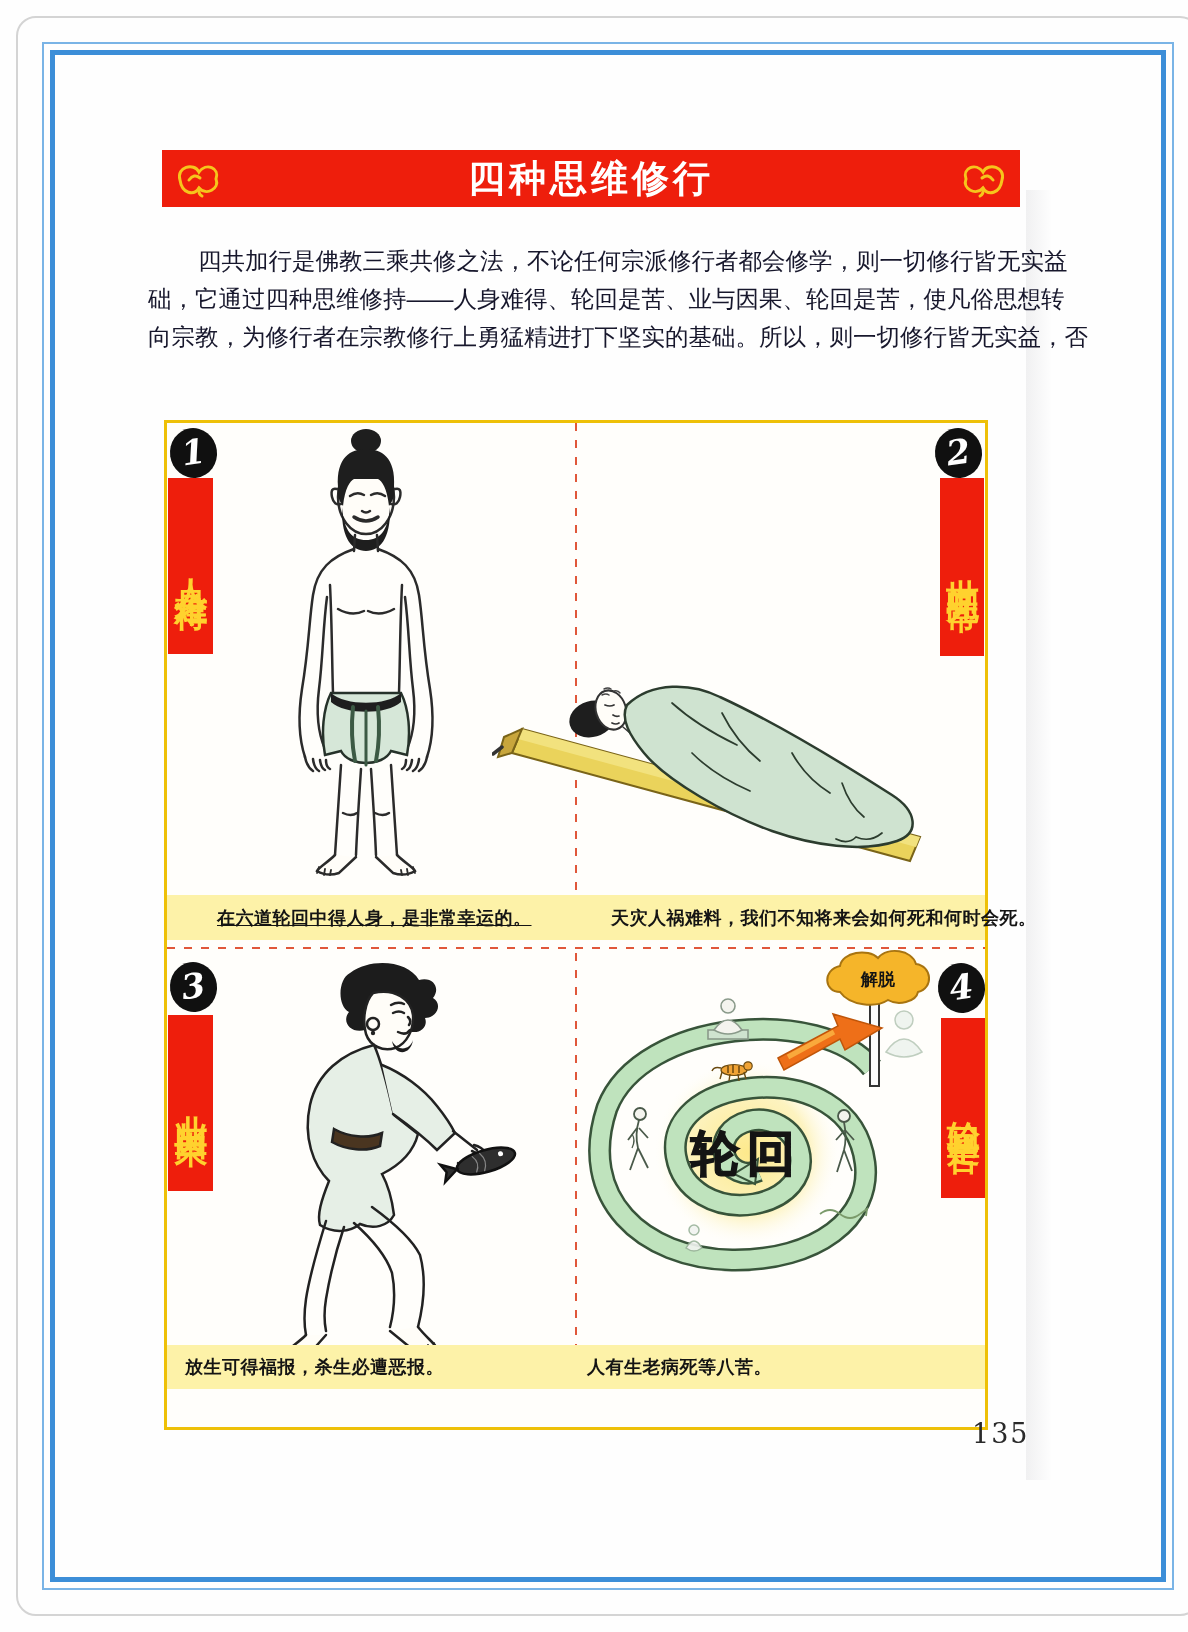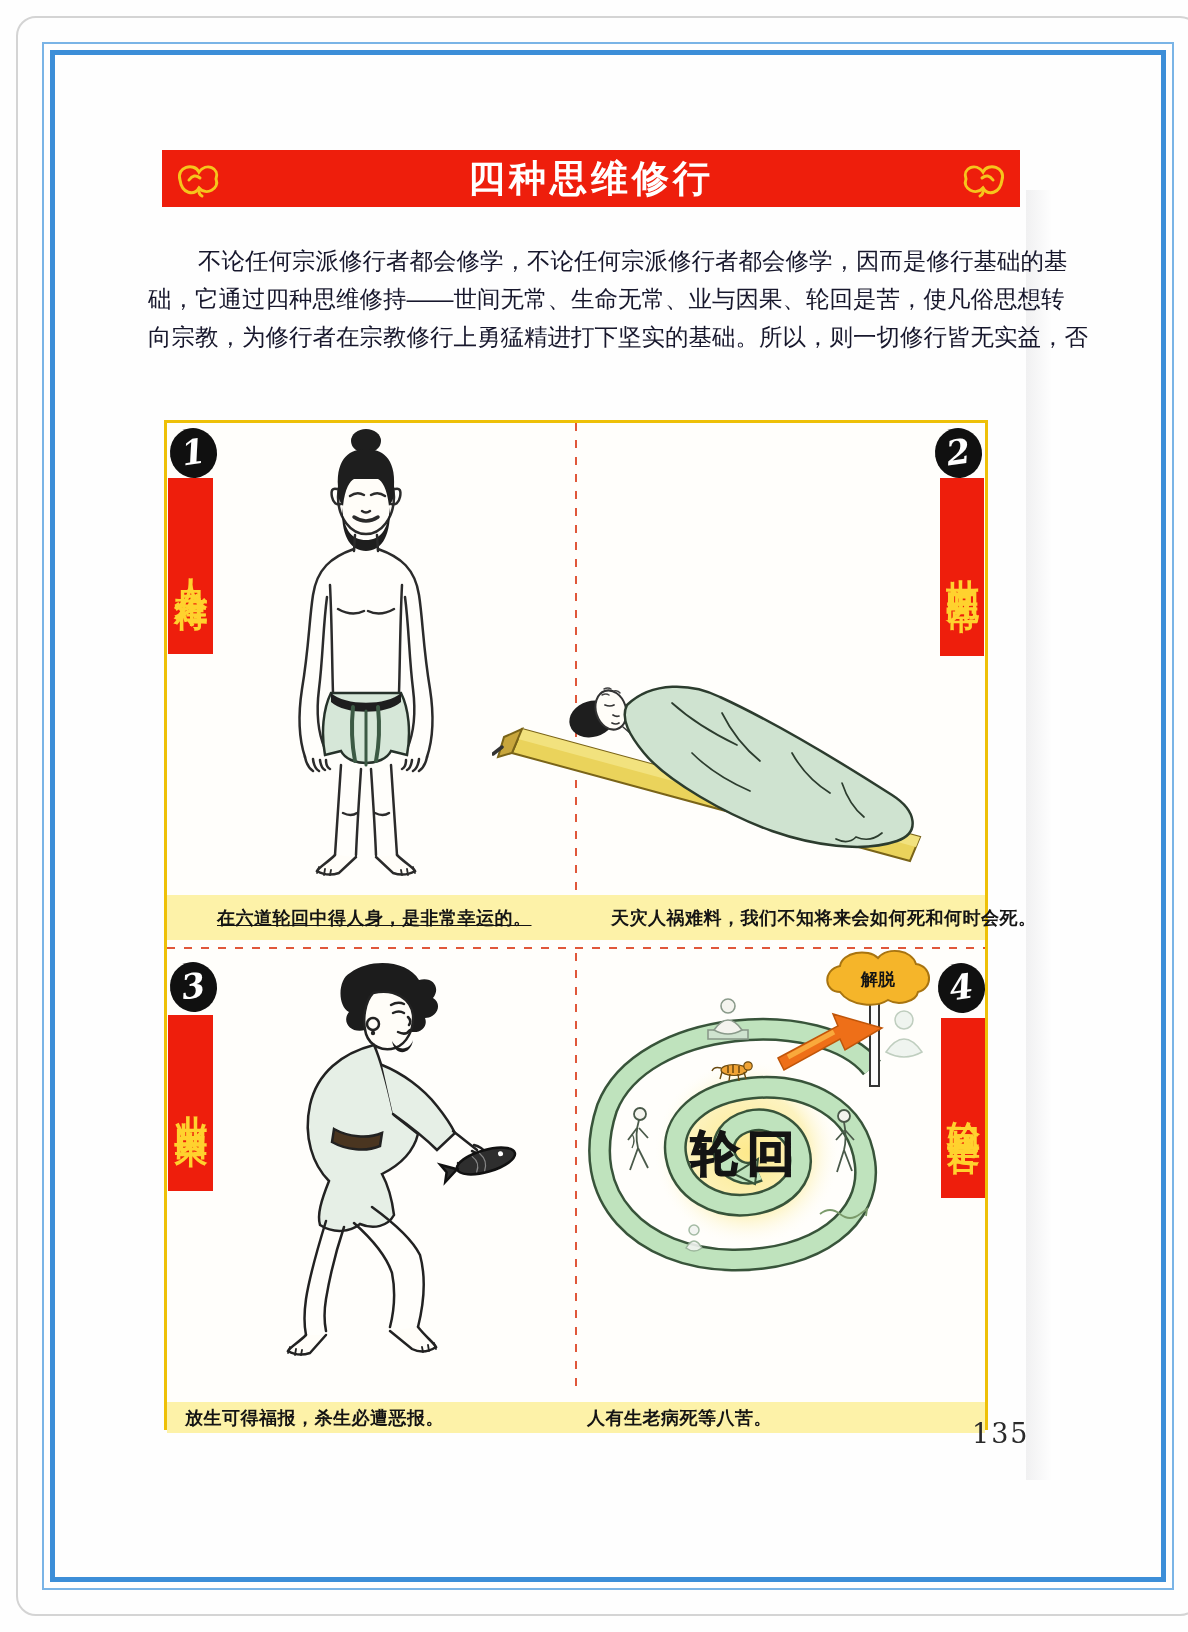--- a/index.html
+++ b/index.html
@@ -34,21 +34,21 @@
   .fig-frame{position:absolute;left:164px;top:420px;width:818px;height:1004px;
              border:3px solid var(--frame-gold,#eec007);background:#fffefb;}
   .divider-v{position:absolute;width:2px;
              background:repeating-linear-gradient(to bottom,var(--divider-dash-red,#e0573a) 0 8px,transparent 8px 17px);}
   .divider-v.seg1{left:408px;top:0;height:470px;}
   .divider-v.seg2{left:408px;top:530px;height:434px;}
   .divider-h{position:absolute;left:0;top:524px;width:100%;height:2px;
              background:repeating-linear-gradient(to right,var(--divider-dash-red,#e0573a) 0 8px,transparent 8px 17px);}
   .strip{position:absolute;left:0;width:100%;background:var(--caption-strip-yellow,#fdf2a8);}
   .strip1{top:472px;height:45px;}
-  .strip2{top:979px;height:31px;}
+  .strip2{top:922px;height:44px;}
   .caption{position:absolute;top:0;height:100%;display:flex;align-items:center;
            font-size:18px;font-weight:bold;color:#141414;letter-spacing:0.5px;white-space:nowrap;}
   .caption.c-left1{left:50px;text-decoration:underline;}
   .caption.c-right1{left:444px;}
   .caption.c-left2{left:18px;}
   .caption.c-right2{left:420px;}
 
   
   .badge{position:absolute;width:47px;height:50px;border-radius:50%;background:#101010;
          display:flex;align-items:center;justify-content:center;transform:rotate(-8deg);}
@@ -100,22 +100,22 @@
     <svg class="ornament right" viewBox="0 0 52 40">
       <g fill="none" stroke="#f6c51c" stroke-width="3" stroke-linecap="round">
         <path d="M8,21 C4,8 22,3 27,13 C34,3 48,9 44,20 C48,30 34,37 27,29 C22,37 10,35 8,21 Z"></path>
         <path d="M17,21 q5,-7 11,-2"></path>
         <path d="M27,29 q-1,6 3,8"></path>
       </g>
     </svg>
   </header>
 
   <section class="intro">
-    <div class="line indent">不论任何宗派修行者都会修学，不论任何宗派修行者都会修学，因而是修行基础的基</div>
-    <div class="line">础，它通过四种思维修持——世间无常、生命无常、业与因果、轮回是苦，使凡俗思想转</div>
+    <div class="line indent">四共加行是佛教三乘共修之法，不论任何宗派修行者都会修学，则一切修行皆无实益</div>
+    <div class="line">础，它通过四种思维修持——人身难得、轮回是苦、业与因果、轮回是苦，使凡俗思想转</div>
     <div class="line">向宗教，为修行者在宗教修行上勇猛精进打下坚实的基础。所以，则一切修行皆无实益，否</div>
   </section>
 
   <section class="fig-frame">
 
     <div class="divider-v seg1"></div>
     <div class="divider-v seg2"></div>
     <div class="divider-h"></div>
 
     <div class="badge b1">

